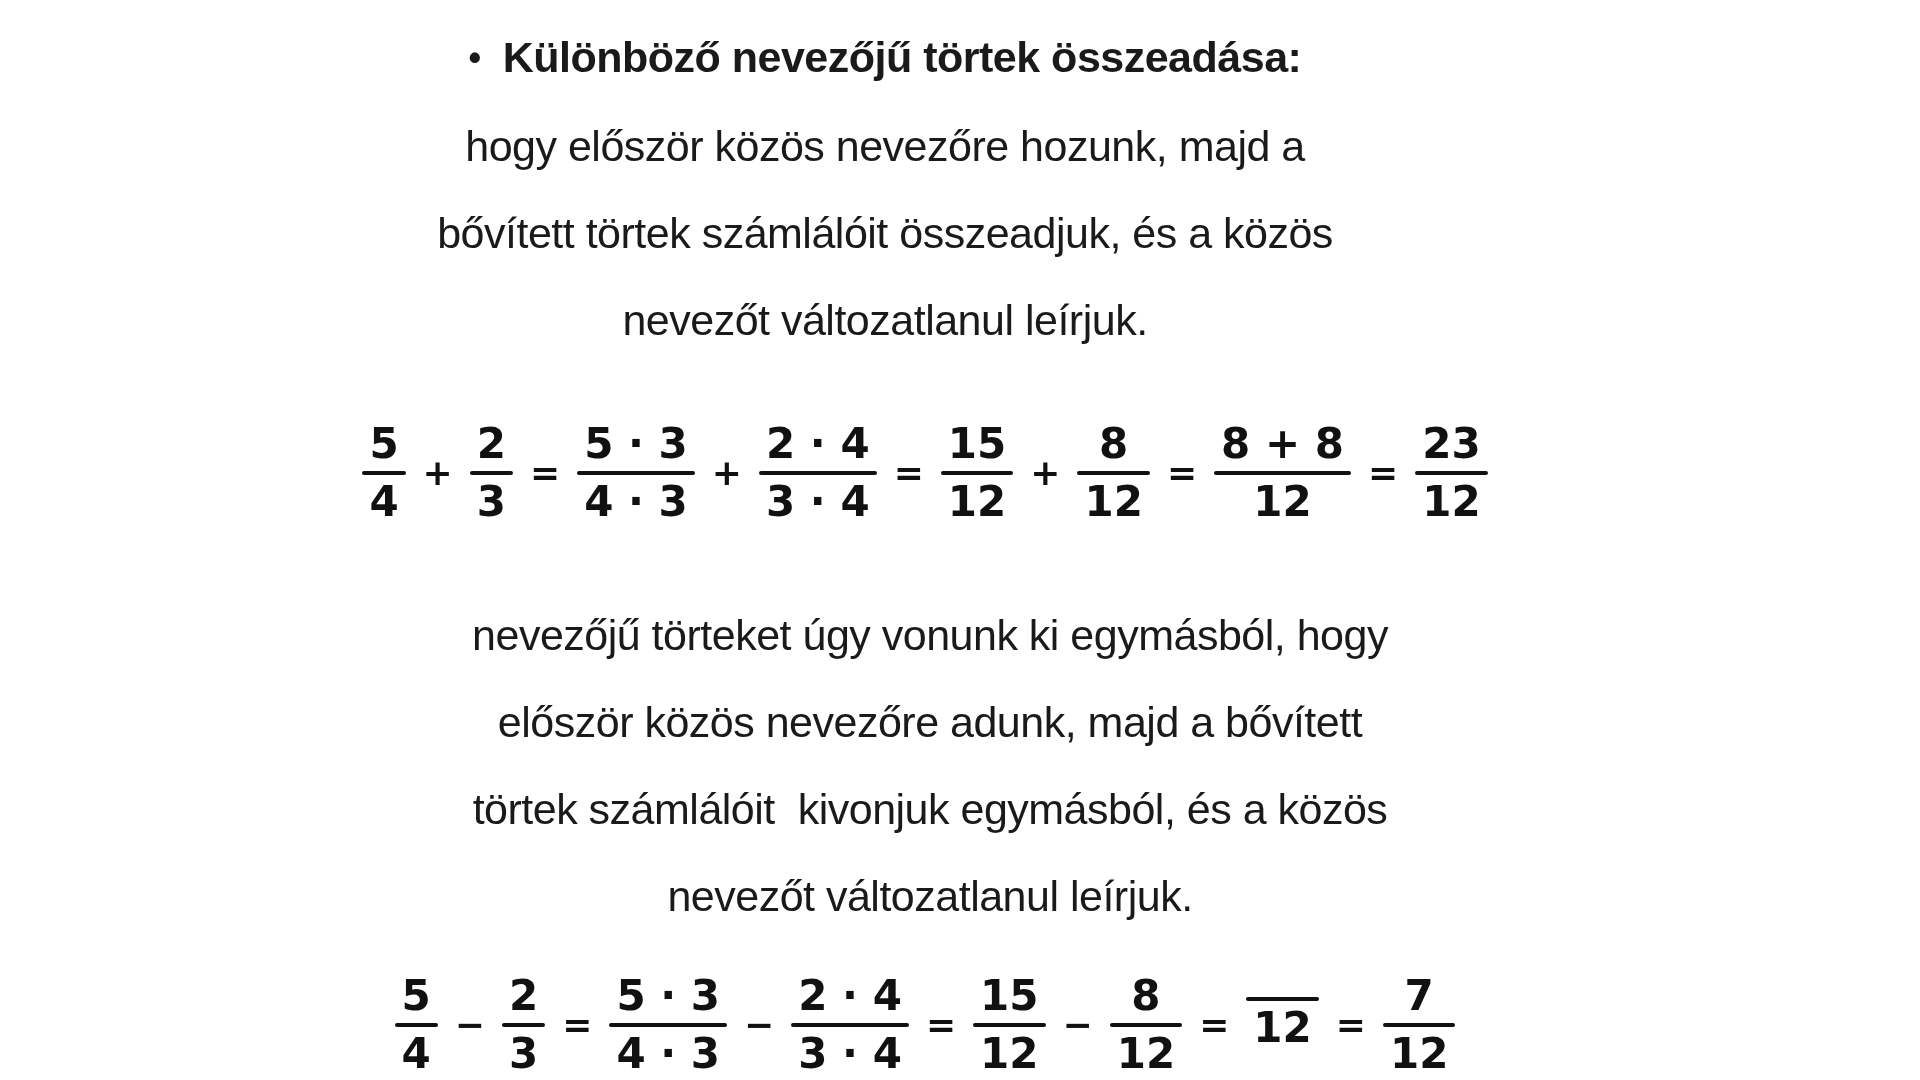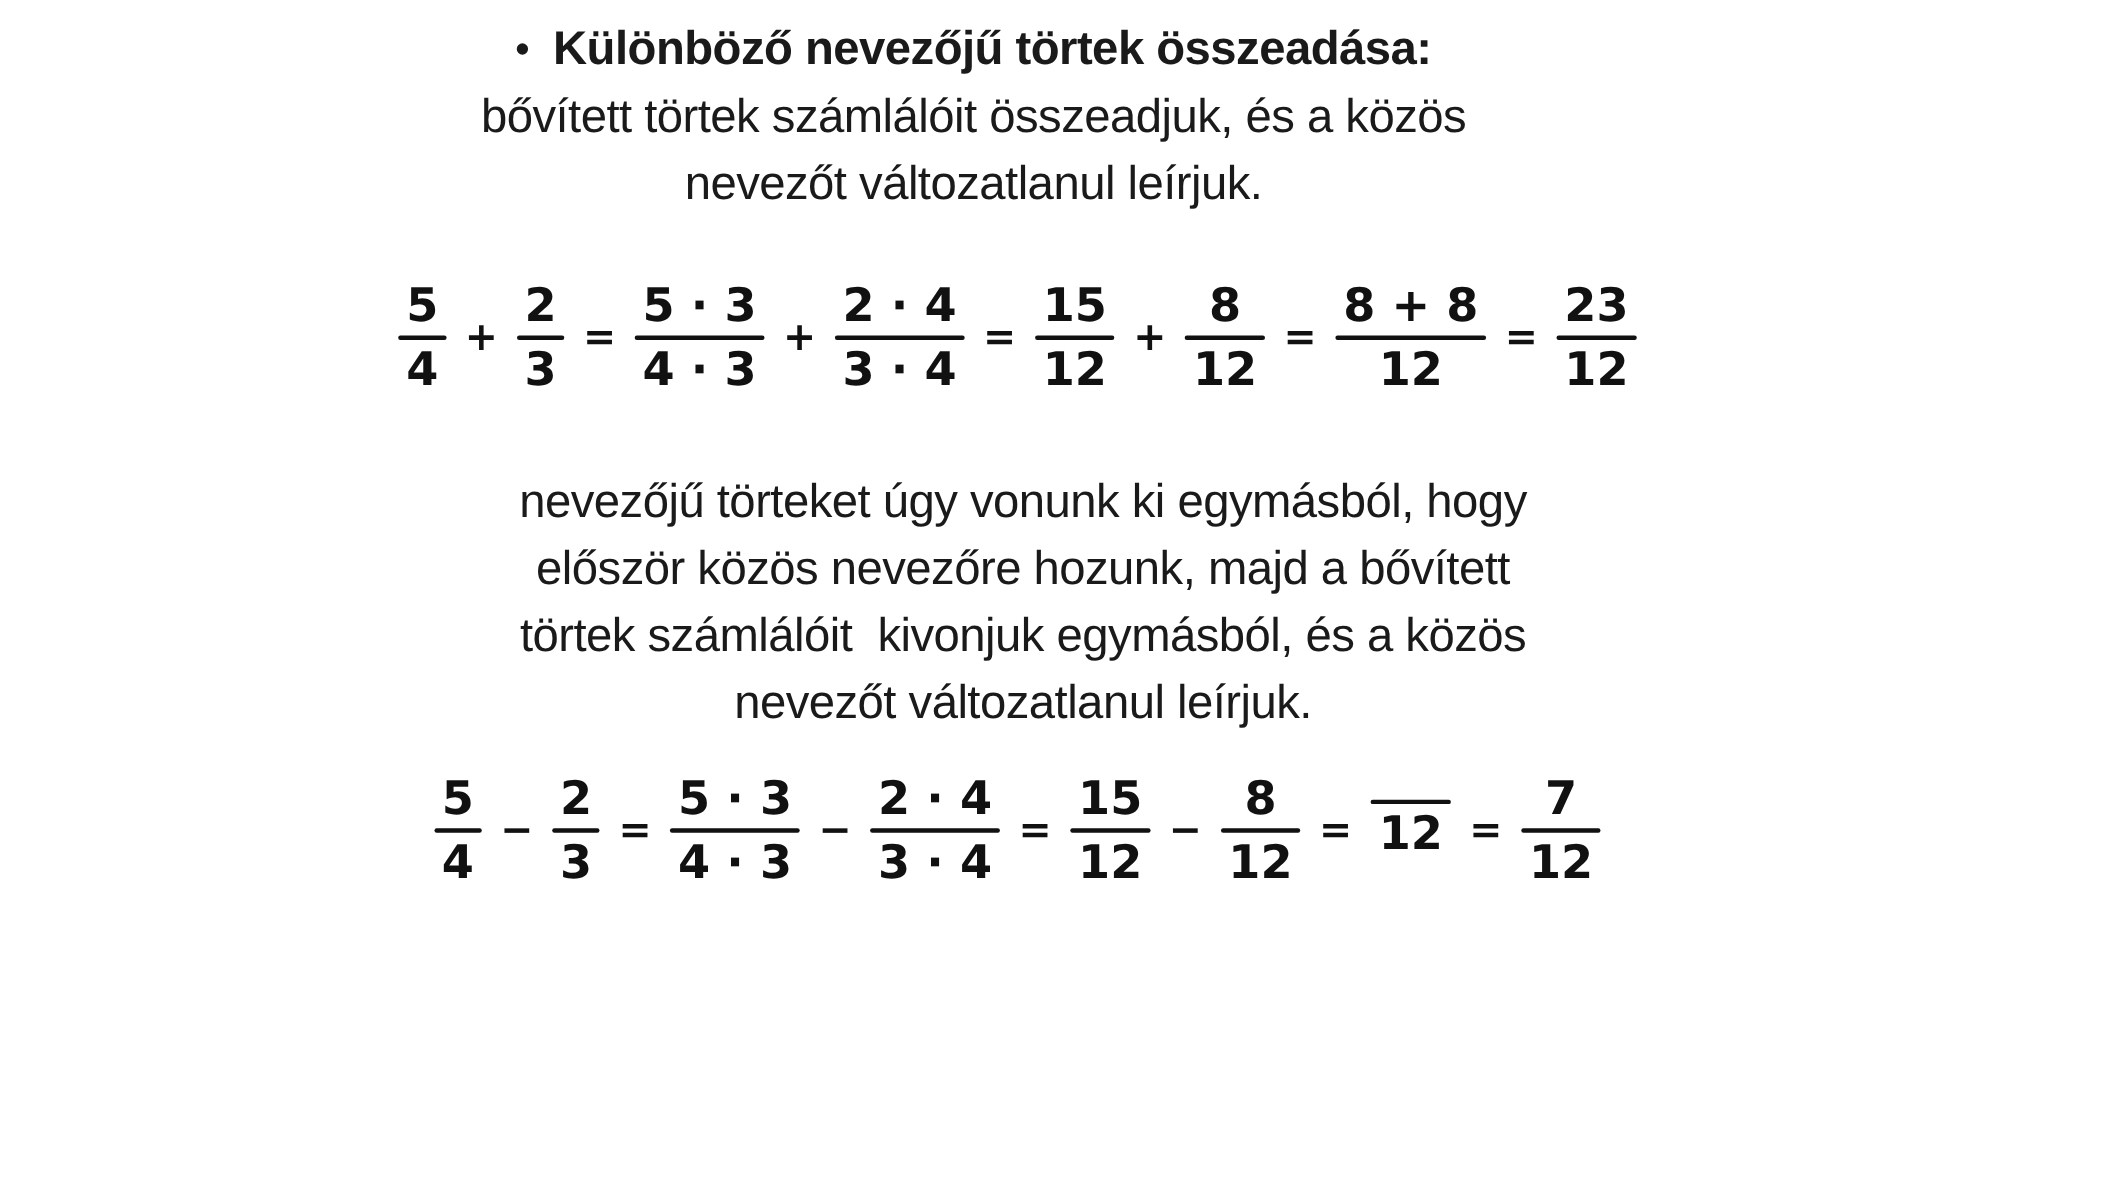--- a/index.html
+++ b/index.html
@@ -17,21 +17,21 @@
     position: absolute;
     top: 14px;
     left: 260px;
     width: 1330px;
   }
   .section { text-align: center; }
   .section-add { padding-right: 80px; }
   .section-sub { margin-top: 44px; padding-left: 10px; }
   .line {
     font-size: 43px;
-    line-height: 61px;
+    line-height: 87px;
     letter-spacing: -0.5px;
     white-space: pre-wrap;
   }
   .heading { font-weight: 700; }
   .bullet {
     font-weight: 700;
     margin-right: 22px;
     position: relative;
     top: -2px;
     font-size: 36px;
@@ -74,20 +74,21 @@
   }
 </style>
 </head>
 <body>
 
 <div class="slide">
   <div class="content">
 
     <section class="section section-add">
       <div class="line"><span class="bullet">•</span><span class="heading">Különböző nevezőjű törtek összeadása:</span><span></span></div>
+      <div class="line">hogy először közös nevezőre hozunk, majd a</div>
       <div class="line">bővített törtek számlálóit összeadjuk, és a közös</div>
       <div class="line">nevezőt változatlanul leírjuk.</div>
     </section>
 
     <div class="equation equation-add">
         <span class="frac">
           <span class="num">5</span>
           <span class="bar"></span>
           <span class="den">4</span>
         </span>
@@ -130,21 +131,21 @@
         <span class="op">=</span>
         <span class="frac">
           <span class="num">23</span>
           <span class="bar"></span>
           <span class="den">12</span>
         </span>
       </div>
 
     <section class="section section-sub">
       <div class="line">nevezőjű törteket úgy vonunk ki egymásból, hogy</div>
-      <div class="line">először közös nevezőre hozunk, majd a bővített</div>
+      <div class="line">először közös nevezőre adunk, majd a bővített</div>
       <div class="line">törtek számlálóit  kivonjuk egymásból, és a közös</div>
       <div class="line">nevezőt változatlanul leírjuk.</div>
     </section>
 
     <div class="equation equation-sub">
         <span class="frac">
           <span class="num">5</span>
           <span class="bar"></span>
           <span class="den">4</span>
         </span>

